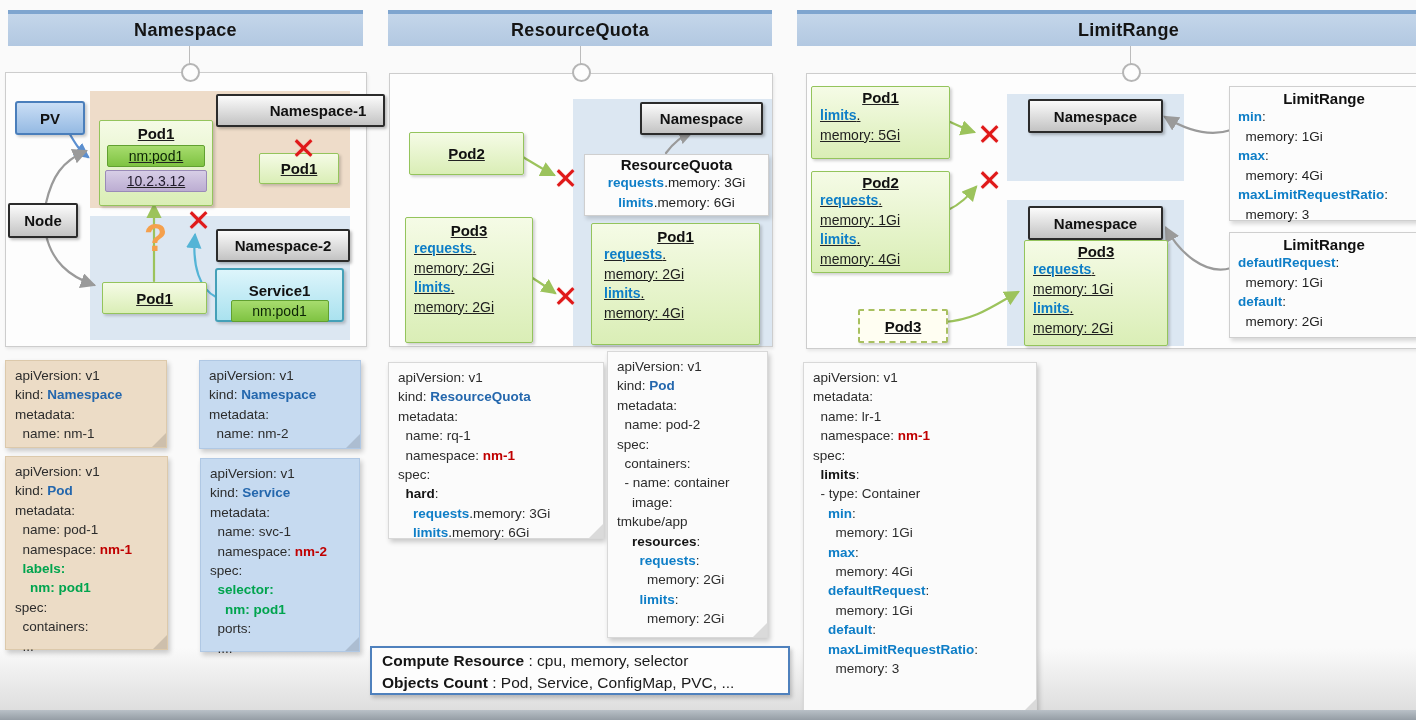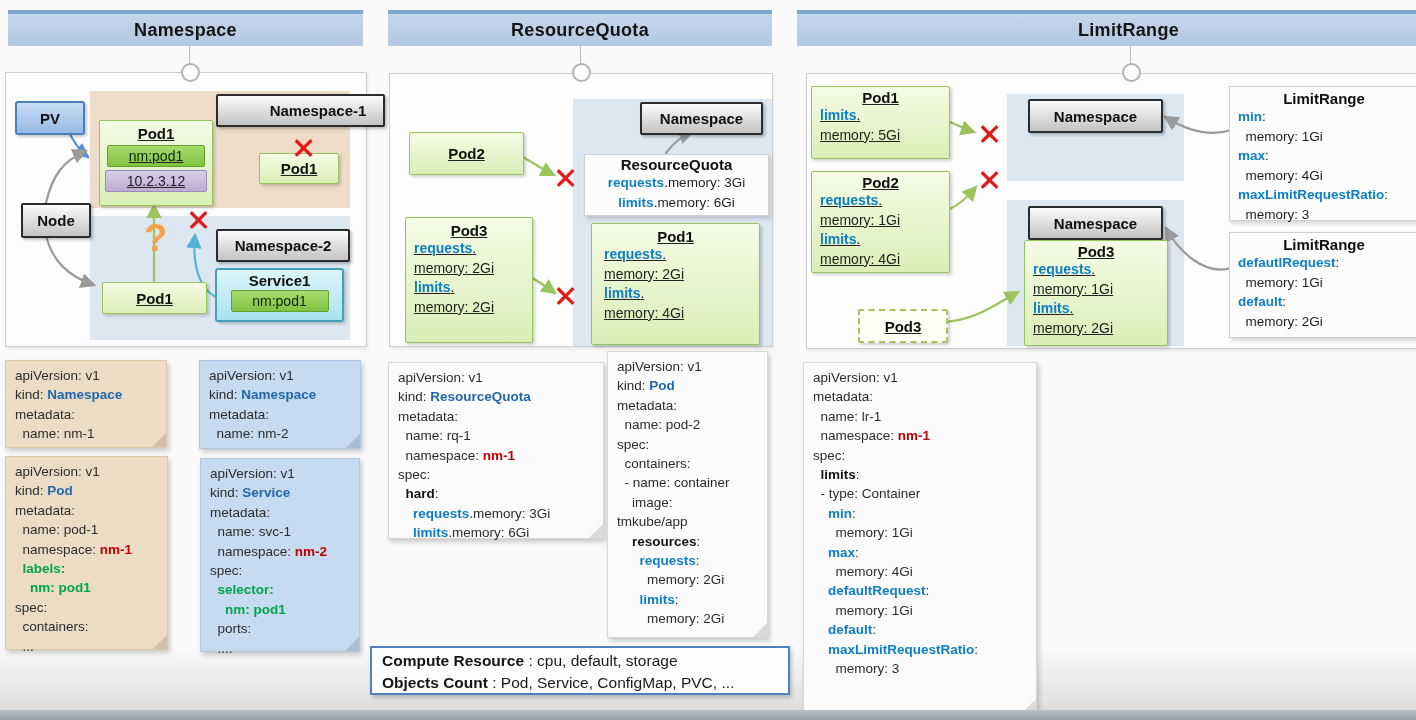--- a/index.html
+++ b/index.html
@@ -133,28 +133,28 @@
           <span>10.2.3.12</span>
         </div>
     </div>
     <div class="pod pod-center" style="left:253px;top:80px;width:78px;height:29px;">
       <span class="pod-title-inline">Pod1</span>
     </div>
     <div class="xmark" style="left:285px;top:61px;">✕</div>
     <div class="bluebox" style="left:9px;top:28px;width:66px;height:30px;">
         <span>PV</span>
       </div>
-    <div class="gbox" style="left:15px;top:130px;width:66px;height:31px;">
+    <div class="gbox" style="left:2px;top:130px;width:66px;height:31px;">
         <span>Node</span>
       </div>
     <div class="gbox" style="left:210px;top:156px;width:130px;height:29px;">
         <span>Namespace-2</span>
       </div>
     <div class="cyanbox" style="left:209px;top:195px;width:125px;height:50px;">
-      <div class="pod-title" style="margin-top:2px;">Service1</div>
+      <div class="pod-title" style="margin-top:12px;">Service1</div>
       <div class="badge green-badge" style="margin-top:1px;">
           <span>nm:pod1</span>
         </div>
     </div>
     <div class="pod pod-center" style="left:96px;top:209px;width:103px;height:30px;">
       <span class="pod-title-inline">Pod1</span>
     </div>
     <div class="qmark" style="left:138px;top:146px;">?</div>
     <div class="xmark" style="left:180px;top:133px;">✕</div>
   </div>
@@ -266,21 +266,21 @@
       <div class="yline"><span>    image:</span></div>
       <div class="yline"><span>tmkube/app</span></div>
       <div class="yline"><span>    </span><span class="c-b">resources</span><span>:</span></div>
       <div class="yline"><span>      </span><span class="c-kw">requests</span><span>:</span></div>
       <div class="yline"><span>        memory: 2Gi</span></div>
       <div class="yline"><span>      </span><span class="c-kw">limits</span><span>:</span></div>
       <div class="yline"><span>        memory: 2Gi</span></div>
     </div>
 
   <div class="note" style="left:370px;top:646px;width:420px;height:49px;">
-      <div class="yline"><span class="c-b">Compute Resource</span><span> : cpu, default, storage</span></div>
+      <div class="yline"><span class="c-b">Compute Resource</span><span> : cpu, memory, selector</span></div>
       <div class="yline"><span class="c-b">Objects Count</span><span> : Pod, Service, ConfigMap, PVC, ...</span></div>
     </div>
 
   <div class="hdr" style="left:797px;width:619px;">
     <span style="margin-left:44px;">LimitRange</span>
   </div>
   <div class="connline" style="left:1130px;top:46px;height:19px;"></div>
   <div class="conncircle" style="left:1122px;top:63px;"></div>
 
   <div class="cont" style="left:806px;top:73px;width:610px;height:274px;">

